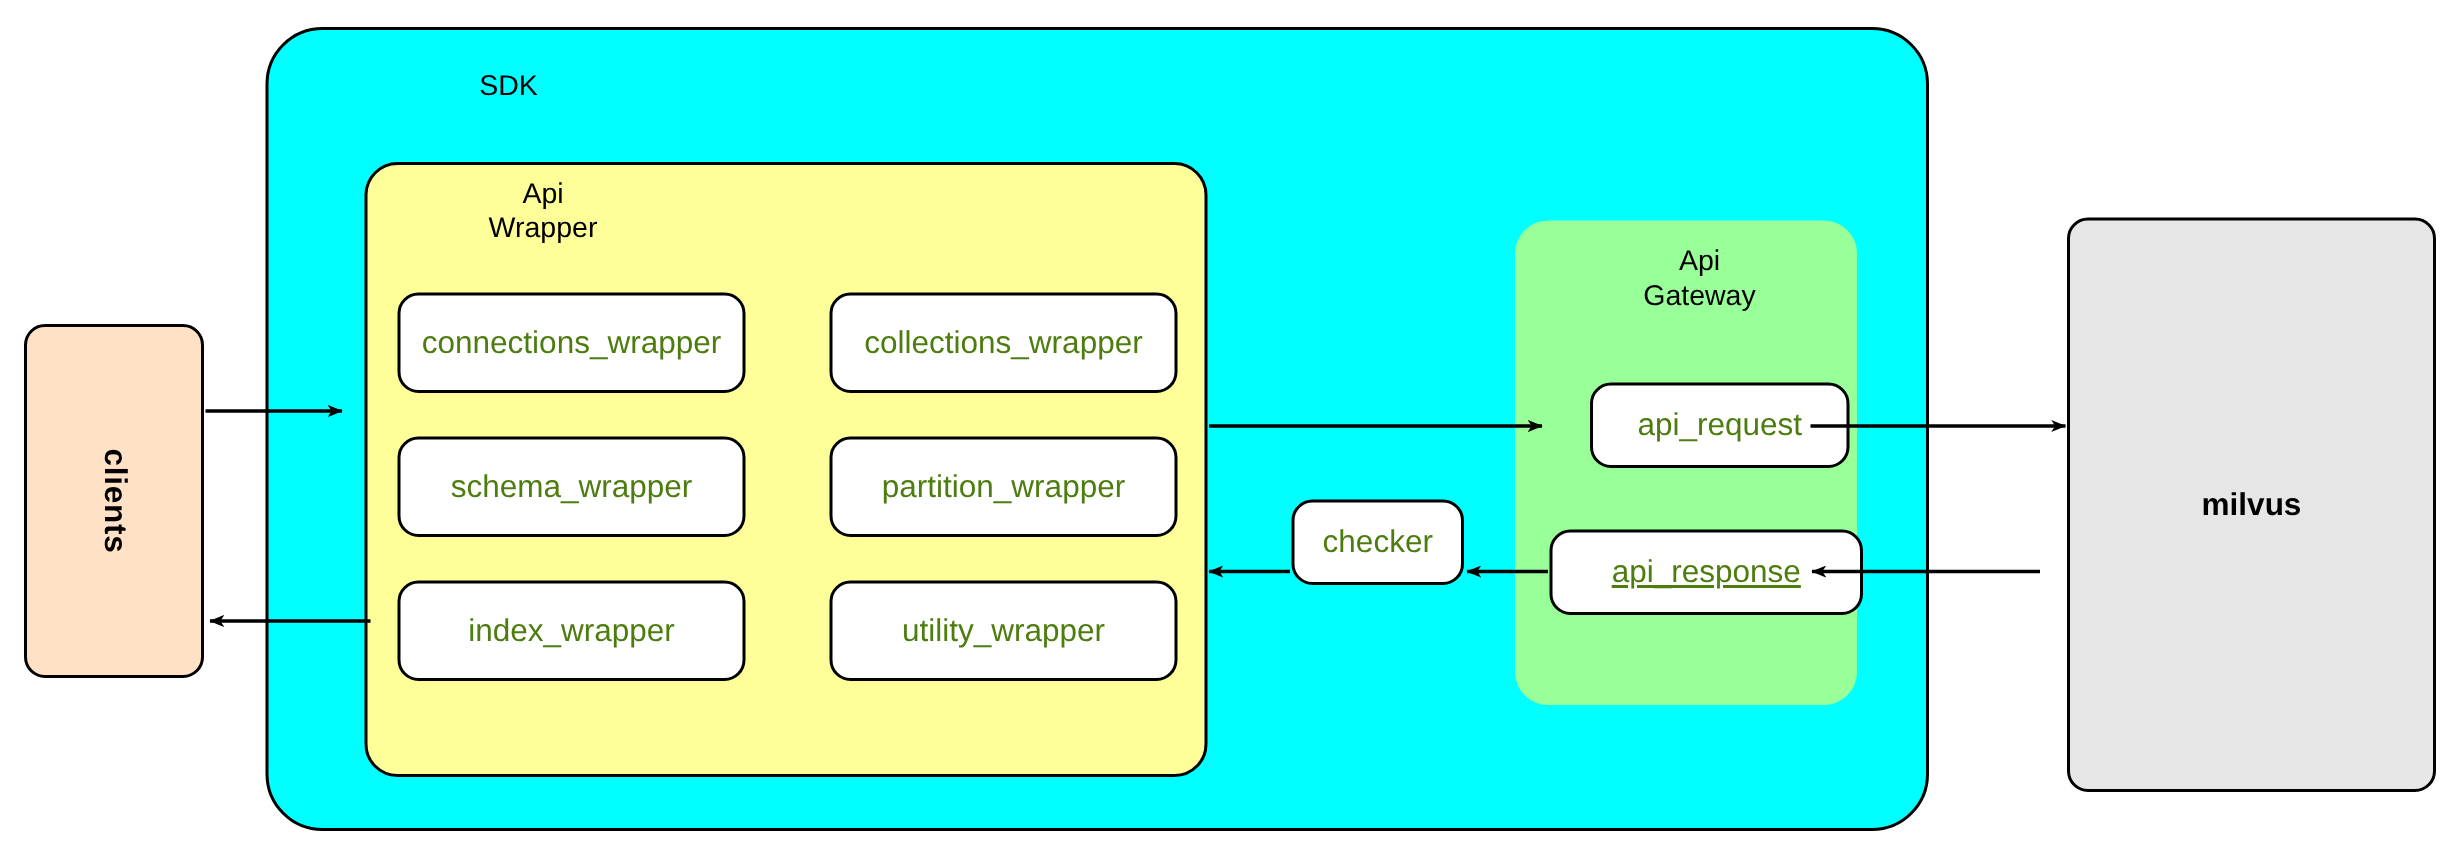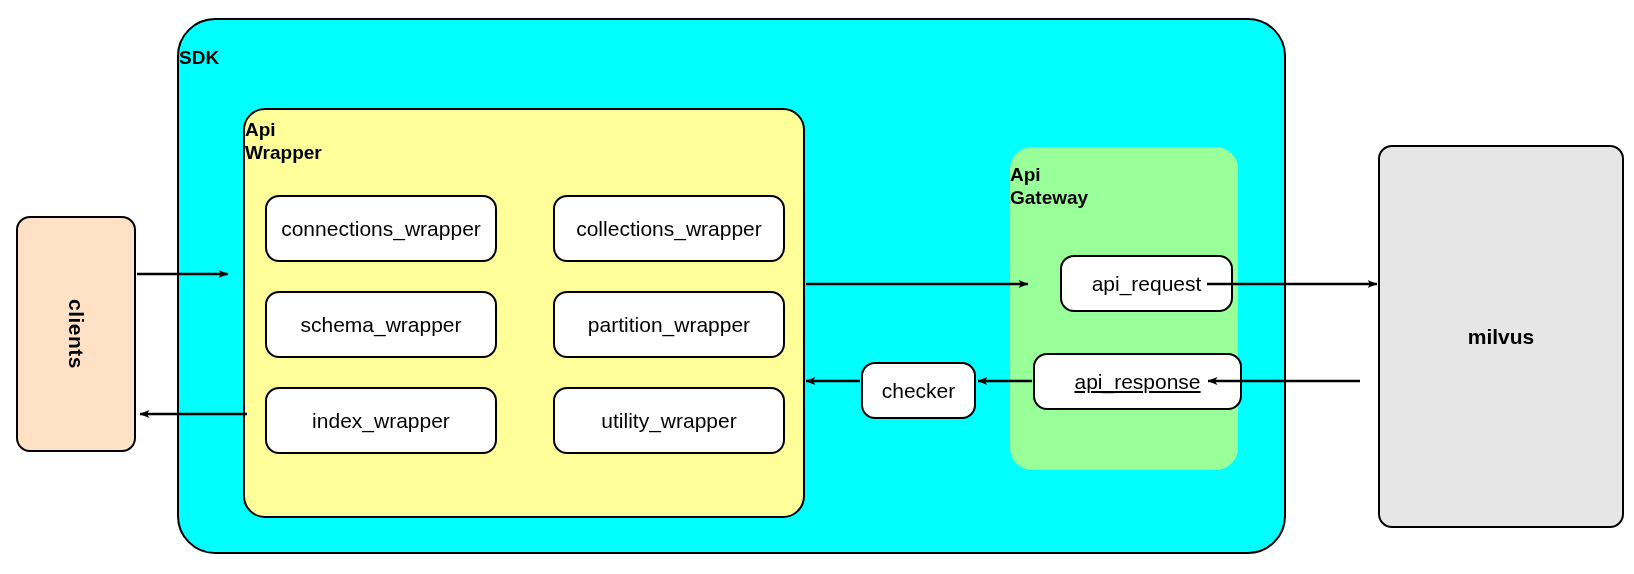--- a/index.html
+++ b/index.html
@@ -54,48 +54,49 @@
     top: 147px;
     width: 228px;
     height: 323px;
     border: none;
     align-items: flex-start;
     justify-content: flex-start;
   }
   
   .container-title {
     position: absolute;
-    font-weight: bold;
+    font-weight: normal;
     font-size: 19px;
     color: #000000;
     line-height: 1.22;
-    text-align: left;
+    text-align: center;
     white-space: pre-line;
     pointer-events: none;
+    padding-left: 20px;
   }
   .title-sdk   { left: 0; top: 26px; width: 280px; }
   .title-wrap  { left: 0; top: 8px;  width: 194px; }
   .title-gate  { left: 0; top: 16px; width: 206px; }
 
   
   .leaf {
     background: #ffffff;
     border-radius: 14px;
     font-size: 21px;
-    color: #000000;
+    color: #4d7c0f;
     align-items: center;
   }
   .w-connections { left: 265px; top: 195px; width: 232px; height: 67px; }
   .w-collections { left: 553px; top: 195px; width: 232px; height: 67px; }
   .w-schema      { left: 265px; top: 291px; width: 232px; height: 67px; }
   .w-partition   { left: 553px; top: 291px; width: 232px; height: 67px; }
   .w-index       { left: 265px; top: 387px; width: 232px; height: 67px; }
   .w-utility     { left: 553px; top: 387px; width: 232px; height: 67px; }
 
-  .n-checker   { left: 861px; top: 362px; width: 115px; height: 57px; }
+  .n-checker   { left: 861px; top: 333px; width: 115px; height: 57px; }
   .n-apireq    { left: 1033px; top: 255px; width: 173px; height: 57px; margin-left: 27px; }
   .n-apiresp   { left: 1033px; top: 353px; width: 209px; height: 57px; text-decoration: underline; }
 
   .n-clients {
     left: 16px; top: 216px; width: 120px; height: 236px;
     background: #FFE2C6;
     border-radius: 14px;
   }
   .n-clients .vlabel {
     writing-mode: vertical-rl;

